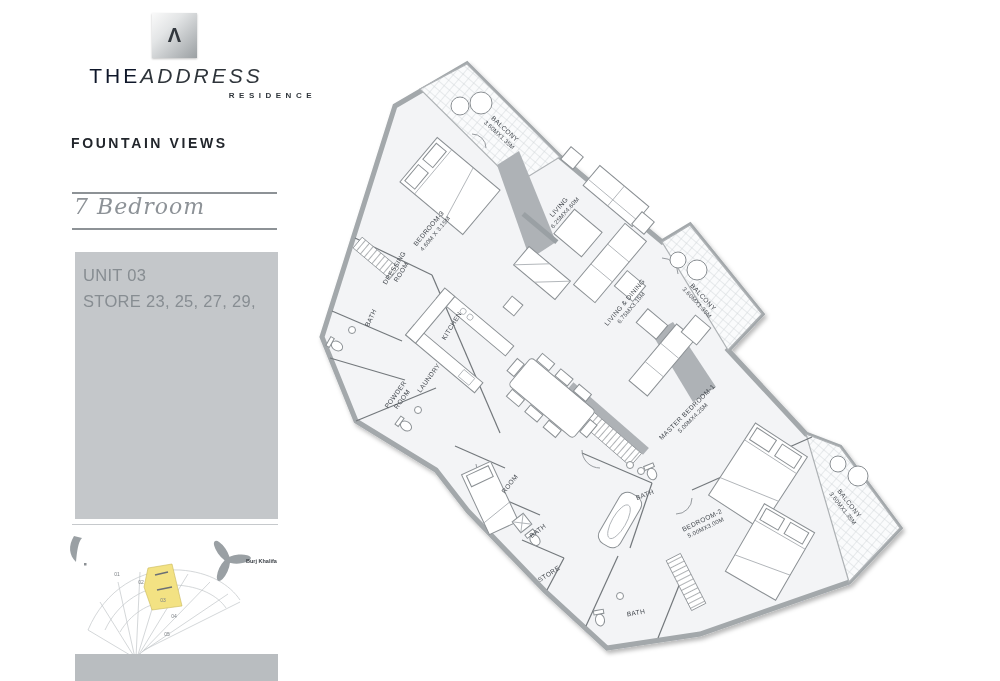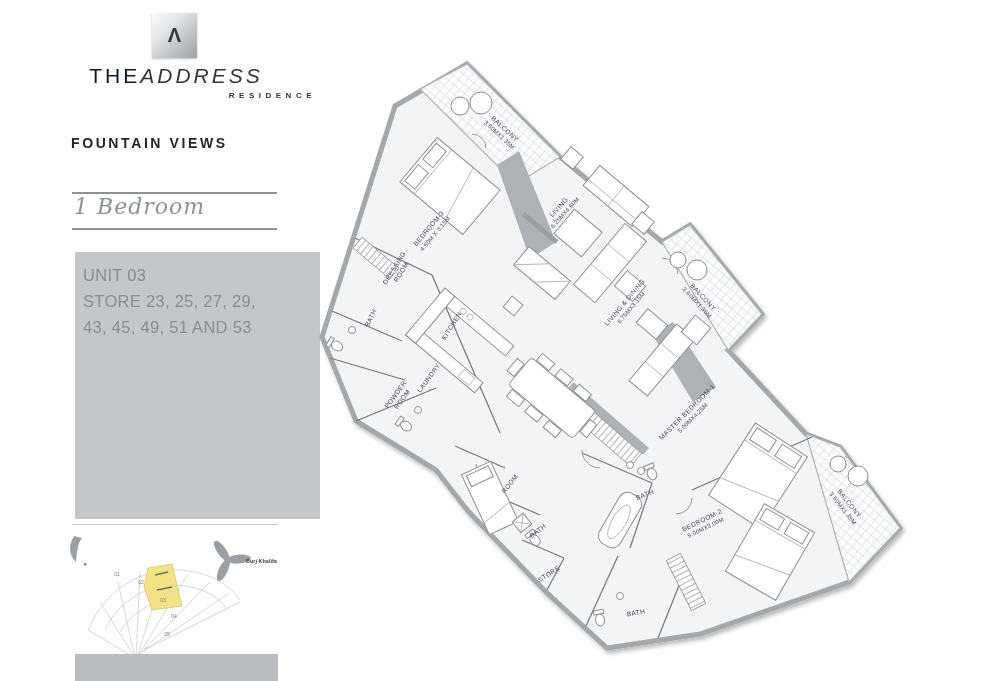--- a/index.html
+++ b/index.html
@@ -12,21 +12,21 @@
         box-shadow:0 1px 2px rgba(0,0,0,.25);display:flex;align-items:center;justify-content:center;}
   #logo span{font-size:20px;font-weight:bold;color:#33383e;}
   #brandline{left:36px;top:64px;width:280px;text-align:center;font-size:21px;letter-spacing:3px;white-space:nowrap;}
   #brandline .the{color:#0f172a;} #brandline .address{color:#2f353b;font-style:italic;}
   #residence{left:36px;top:91px;width:280px;text-align:right;font-size:8px;font-weight:bold;
              letter-spacing:4.5px;color:#2f353b;}
   #project-title{left:71px;top:135px;font-size:14px;font-weight:bold;letter-spacing:2.6px;color:#22262c;white-space:nowrap;}
   .hline{left:72px;width:205px;height:2px;background:#8d9296;}
   #unit-type{left:74px;top:194px;font-family:"DejaVu Serif", serif;font-style:italic;
              font-size:22px;color:#8d9297;letter-spacing:1px;}
-  #unit-box{left:75px;top:252px;width:245px;height:267px;background:#c4c7ca;
+  #unit-box{left:75px;top:252px;width:203px;height:267px;background:#c4c7ca;
             padding:10px 0 0 8px;box-sizing:border-box;color:#878d92;font-size:16.5px;
             line-height:26px;letter-spacing:.3px;}
   #keyplan-divider{left:72px;top:524px;width:206px;height:1px;background:#c6c9cc;}
   #bottom-bar{left:75px;top:654px;width:203px;height:27px;background:#b9bdc0;}
   
   text.rl{font-family:"Liberation Sans",sans-serif;font-size:6.6px;fill:#43484e;letter-spacing:.4px;text-anchor:middle;}
   text.rd{font-family:"Liberation Sans",sans-serif;font-size:6px;fill:#4a4f55;letter-spacing:.2px;text-anchor:middle;}
   text.kp{font-family:"Liberation Sans",sans-serif;font-size:5px;fill:#7c8186;text-anchor:middle;}
   text.kb{font-family:"Liberation Sans",sans-serif;font-size:5.5px;font-weight:bold;fill:#3a3f45;}
   .wall{fill:none;stroke:#73787c;stroke-width:1.2;}
@@ -44,27 +44,26 @@
     <span>Λ</span>
   </div>
 
   <div class="abs" id="brandline"><span class="the">THE</span><span class="address">ADDRESS</span></div>
 
   <div class="abs" id="residence">RESIDENCE</div>
 
   <div class="abs" id="project-title">FOUNTAIN VIEWS</div>
 
   <div class="abs hline" style="top:192px;"></div>
-  <div class="abs" id="unit-type">1 Bedroom</div>
+  <div class="abs" id="unit-type">7 Bedroom</div>
   <div class="abs hline" style="top:228px;"></div>
 
   <div class="abs" id="unit-box">
     <div>UNIT 03</div>
     <div>STORE 23, 25, 27, 29,</div>
-    <div>43, 45, 49, 51 AND 53</div>
   </div>
 
   <div class="abs" id="keyplan-divider"></div>
 
   <svg class="abs" style="left:60px;top:530px;" width="230" height="125" viewBox="0 0 230 125">
 
     <path d="M14,6 C8,16 9,25 16,32 C17,22 18,12 22,8 Z" fill="#9aa0a4"></path>
     <rect x="24" y="33" width="2.5" height="2.5" fill="#8b9094"></rect>
 
     <g stroke="#c2c6c9" stroke-width="0.7" fill="none">

